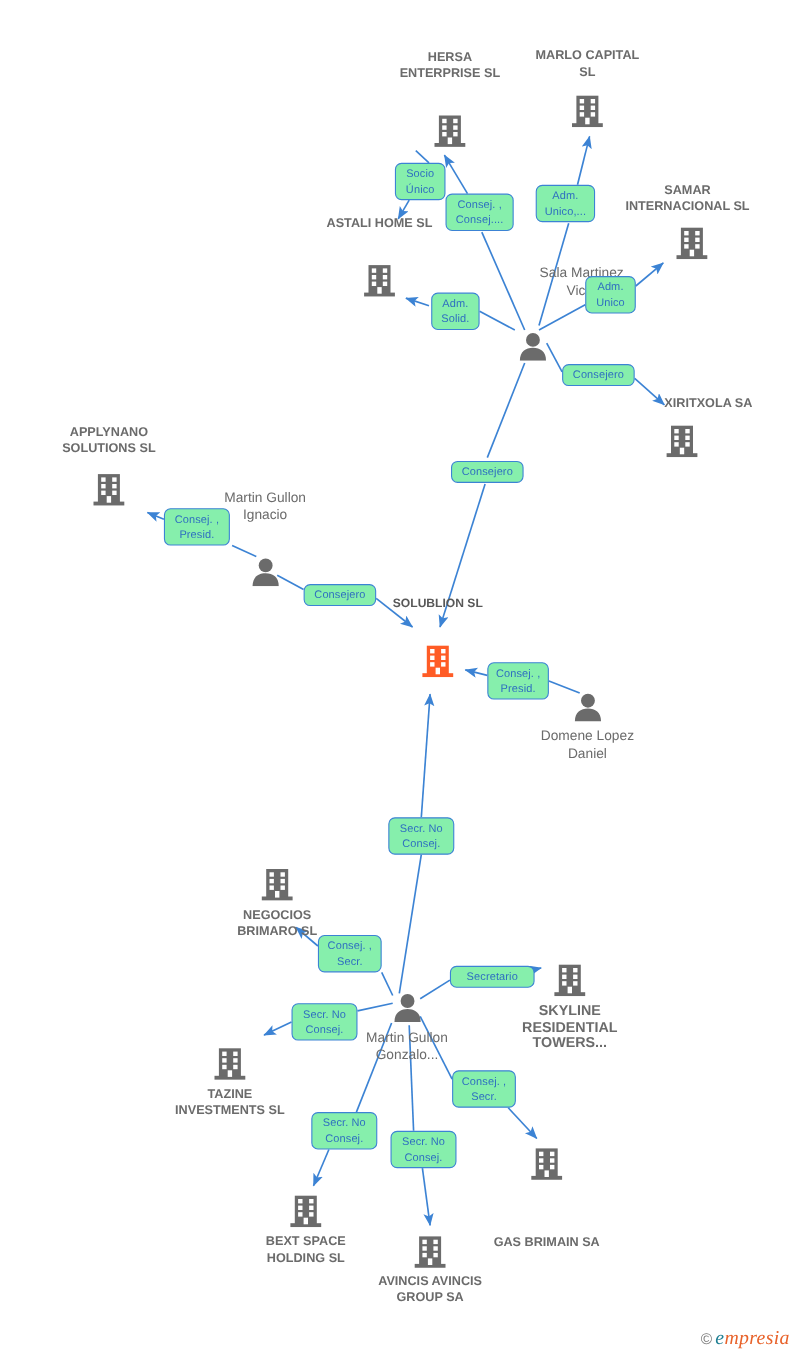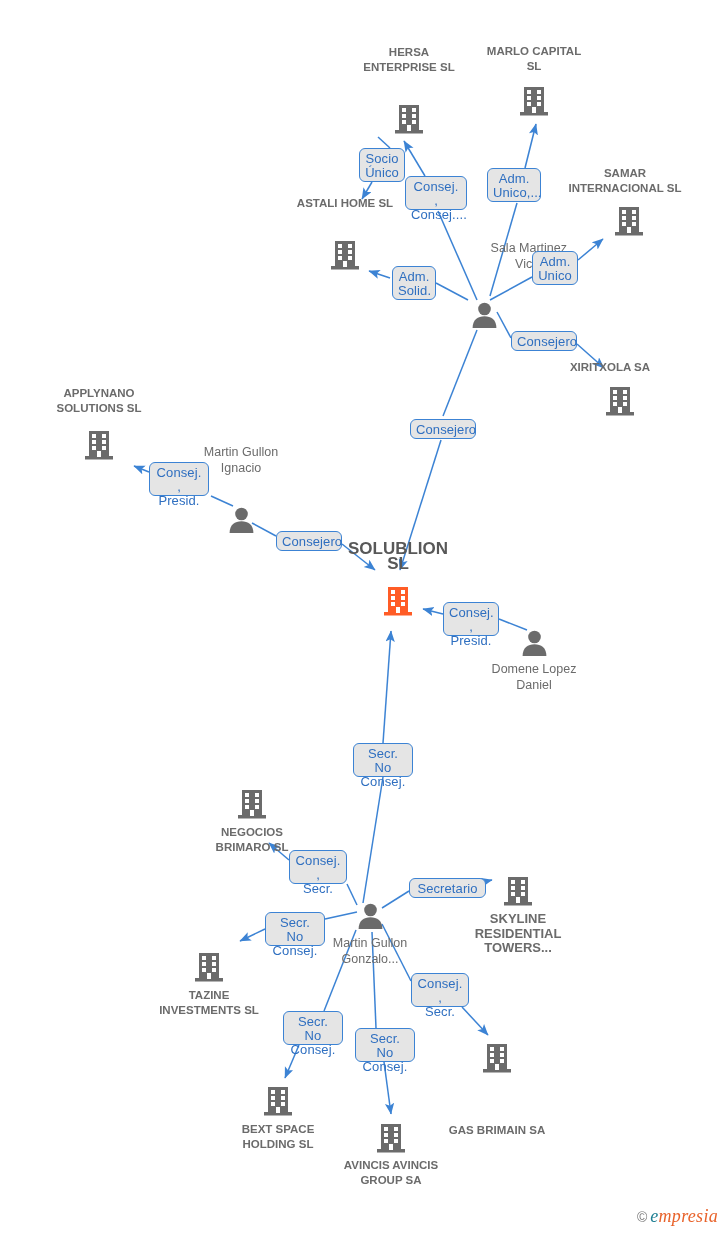--- a/index.html
+++ b/index.html
@@ -16,23 +16,23 @@
 
   
   .node{position:absolute;}
   .node .glyph{position:absolute;left:0;top:0;}
 
   
   .rolelabel{
     position:absolute;
     border:1.4px solid #3c83d4;
     border-radius:6px;
-    background:#e5e5e5;
+    background:#86efac;
     color:#2f6fc0;
-    font-size:13px;
+    font-size:10px;
     line-height:14px;
     text-align:center;
     padding:3px 5px;
     box-sizing:border-box;
     white-space:pre-line;
     letter-spacing:.1px;
   }
 
   
   #watermark{
@@ -192,21 +192,21 @@
         <rect x="8" y="5" width="4" height="4"></rect>
           <rect x="18" y="5" width="4" height="4"></rect>
         <rect x="8" y="11" width="4" height="4"></rect>
           <rect x="18" y="11" width="4" height="4"></rect>
         <rect x="8" y="17" width="4" height="4"></rect>
           <rect x="18" y="17" width="4" height="4"></rect>
         <rect x="13" y="22" width="4" height="6"></rect>
       </g>
     </svg>
   </div>
-  <div class="caption" style="position:absolute;left:555px;top:360px;width:110px;text-align:center;color:#6b6b6b;font-size:11.5px;font-weight:bold;line-height:14.5px;">XIRITXOLA SA</div>
+  <div class="caption" style="position:absolute;left:589px;top:360px;width:110px;text-align:center;color:#6b6b6b;font-size:11.5px;font-weight:bold;line-height:14.5px;">XIRITXOLA SA</div>
 
   <div class="node company" style="left:84px;top:429px;">
     <svg class="glyph" width="30" height="32" viewBox="0 0 30 32">
       <rect x="5" y="2" width="20" height="26" fill="#6b6b6b"></rect>
       <rect x="1" y="27" width="28" height="3.5" fill="#6b6b6b"></rect>
       <g fill="#ffffff">
         <rect x="8" y="5" width="4" height="4"></rect>
           <rect x="18" y="5" width="4" height="4"></rect>
         <rect x="8" y="11" width="4" height="4"></rect>
           <rect x="18" y="11" width="4" height="4"></rect>
@@ -226,21 +226,21 @@
         <rect x="8" y="5" width="4" height="4"></rect>
           <rect x="18" y="5" width="4" height="4"></rect>
         <rect x="8" y="11" width="4" height="4"></rect>
           <rect x="18" y="11" width="4" height="4"></rect>
         <rect x="8" y="17" width="4" height="4"></rect>
           <rect x="18" y="17" width="4" height="4"></rect>
         <rect x="13" y="22" width="4" height="6"></rect>
       </g>
     </svg>
   </div>
-  <div class="caption" style="position:absolute;left:343px;top:542px;width:110px;text-align:center;color:#585858;font-size:17px;font-weight:bold;line-height:14.5px;">SOLUBLION SL</div>
+  <div class="caption" style="position:absolute;left:343px;top:542px;width:110px;text-align:center;color:#585858;font-size:11px;font-weight:bold;line-height:14.5px;">SOLUBLION SL</div>
 
   <div class="node company" style="left:237px;top:788px;">
     <svg class="glyph" width="30" height="32" viewBox="0 0 30 32">
       <rect x="5" y="2" width="20" height="26" fill="#6b6b6b"></rect>
       <rect x="1" y="27" width="28" height="3.5" fill="#6b6b6b"></rect>
       <g fill="#ffffff">
         <rect x="8" y="5" width="4" height="4"></rect>
           <rect x="18" y="5" width="4" height="4"></rect>
         <rect x="8" y="11" width="4" height="4"></rect>
           <rect x="18" y="11" width="4" height="4"></rect>

